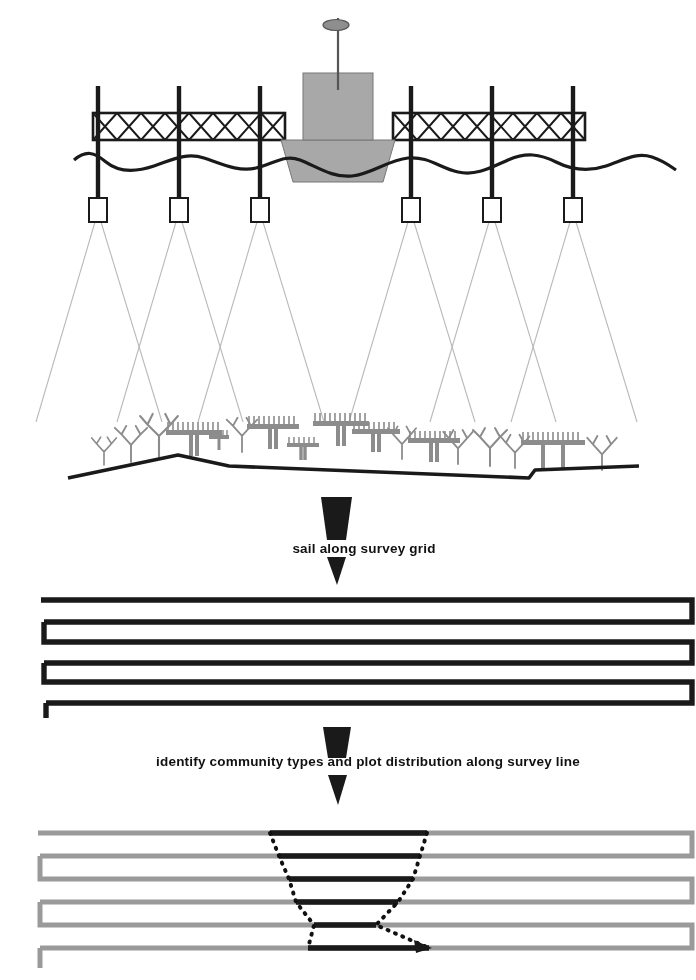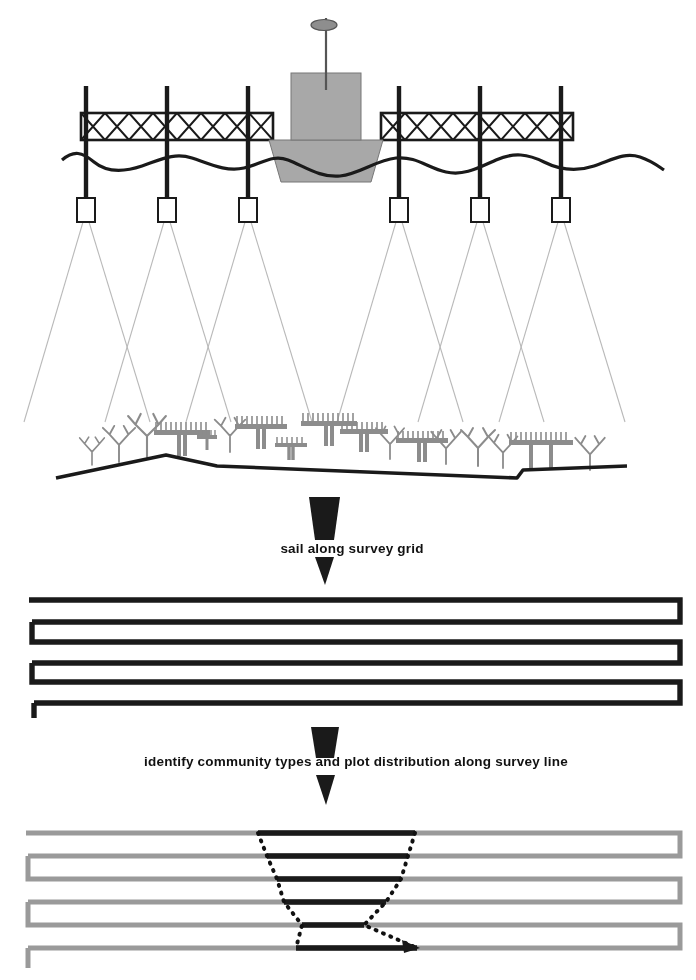--- a/index.html
+++ b/index.html
@@ -9,21 +9,21 @@
   }
   body {
     width: 696px;
     height: 980px;
     font-family: "Liberation Sans", sans-serif;
     position: relative;
     overflow: hidden;
   }
   #figure-root {
     position: absolute;
-    left: 4px; top: 0;
+    left: 16px; top: 0;
     width: 632px;
     height: 980px;
   }
   svg.figure-svg {
     display: block;
     width: 696px;
     height: 980px;
   }
   .step-caption {
     font-family: "Liberation Sans", sans-serif;

